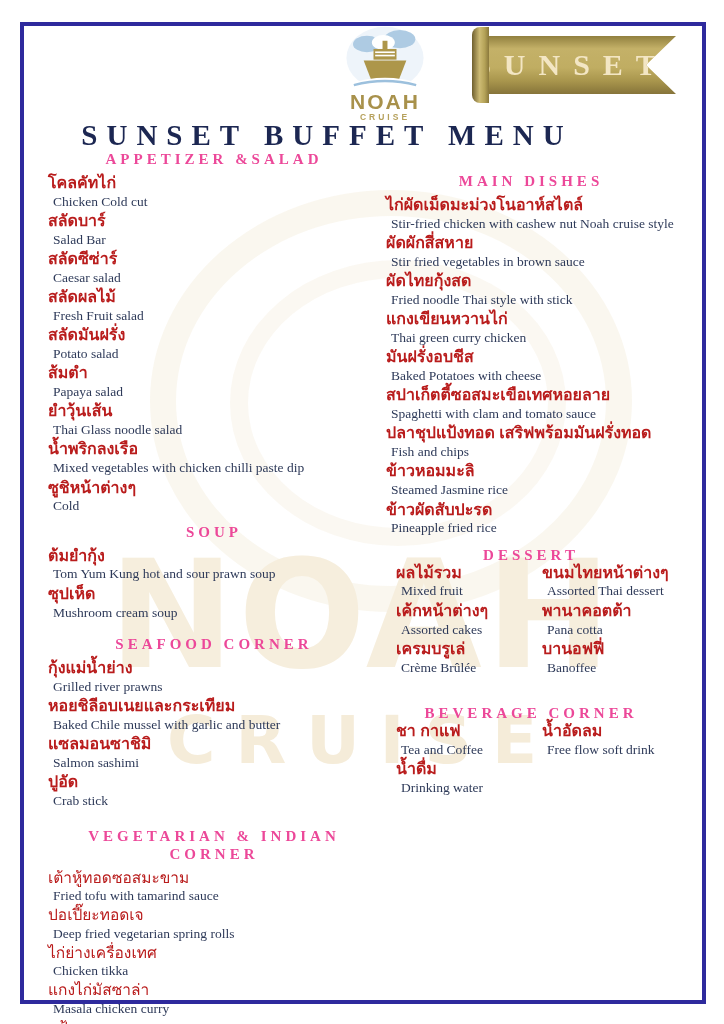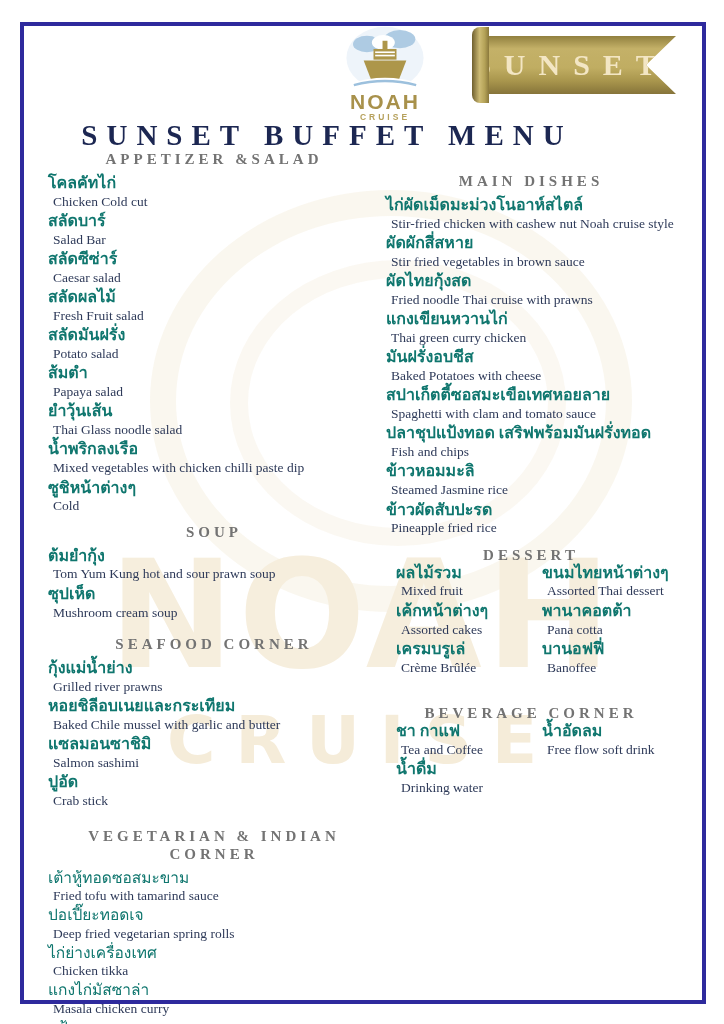--- a/index.html
+++ b/index.html
@@ -40,23 +40,23 @@
      letter-spacing:13px;color:#f3e6c4;padding:0 34px 0 10px;text-indent:6px;}
 
   .title{position:absolute;left:0;width:654px;top:119px;text-align:center;z-index:1;
      font-weight:bold;font-size:29px;color:#1c2752;letter-spacing:9px;}
 
   .col{position:absolute;z-index:1;}
   .col-left{left:48px;top:150px;width:332px;}
   .col-right{left:386px;top:172px;width:290px;}
 
   .sec-h{text-align:center;font-weight:bold;font-size:15px;letter-spacing:4px;
-     color:#737373;line-height:1.2;}
-  .item .thai{font-family:Liberation Serif, serif;font-weight:700;font-size:16px;
-     color:#0f766e;line-height:1.18;}
+     color:#ec4899;line-height:1.2;}
+  .item .thai{font-family:Liberation Sans, sans-serif;font-weight:700;font-size:16px;
+     color:#b91c1c;line-height:1.18;}
   .item .en{font-size:13.5px;color:#2e3a59;line-height:1.2;margin:1px 0 2px 5px;}
   .items{margin-top:6px;}
   .veg .items .thai{font-weight:400;font-size:15.5px;}
   .two-col{display:grid;grid-template-columns:146px 1fr;padding-left:10px;margin-top:0;}
   .mt8{margin-top:8px}.mt14{margin-top:14px}.mt18{margin-top:18px}
   .mt24{margin-top:9px}.mt28{margin-top:26px}
 </style>
 </head>
 <body>
 
@@ -221,21 +221,21 @@
     <div class="en">Stir-fried chicken with cashew nut Noah cruise style</div>
   </div>
 
   <div class="item">
     <div class="thai">ผัดผักสี่สหาย</div>
     <div class="en">Stir fried vegetables in brown sauce</div>
   </div>
 
   <div class="item">
     <div class="thai">ผัดไทยกุ้งสด</div>
-    <div class="en">Fried noodle Thai cruise with prawns</div>
+    <div class="en">Fried noodle Thai style with stick</div>
   </div>
 
   <div class="item">
     <div class="thai">แกงเขียนหวานไก่</div>
     <div class="en">Thai green curry chicken</div>
   </div>
 
   <div class="item">
     <div class="thai">มันฝรั่งอบชีส</div>
     <div class="en">Baked Potatoes with cheese</div>

